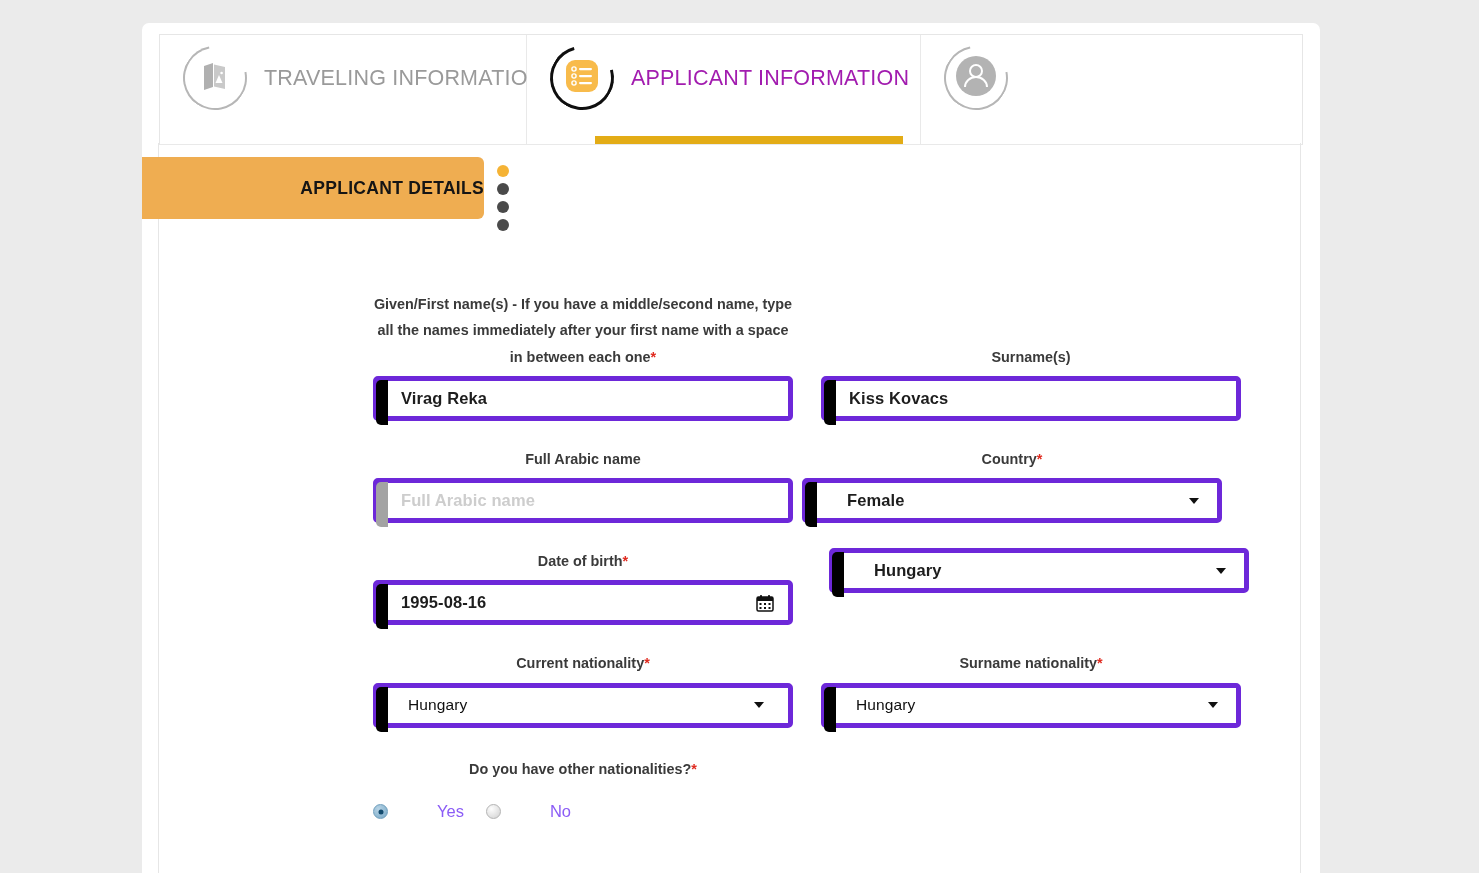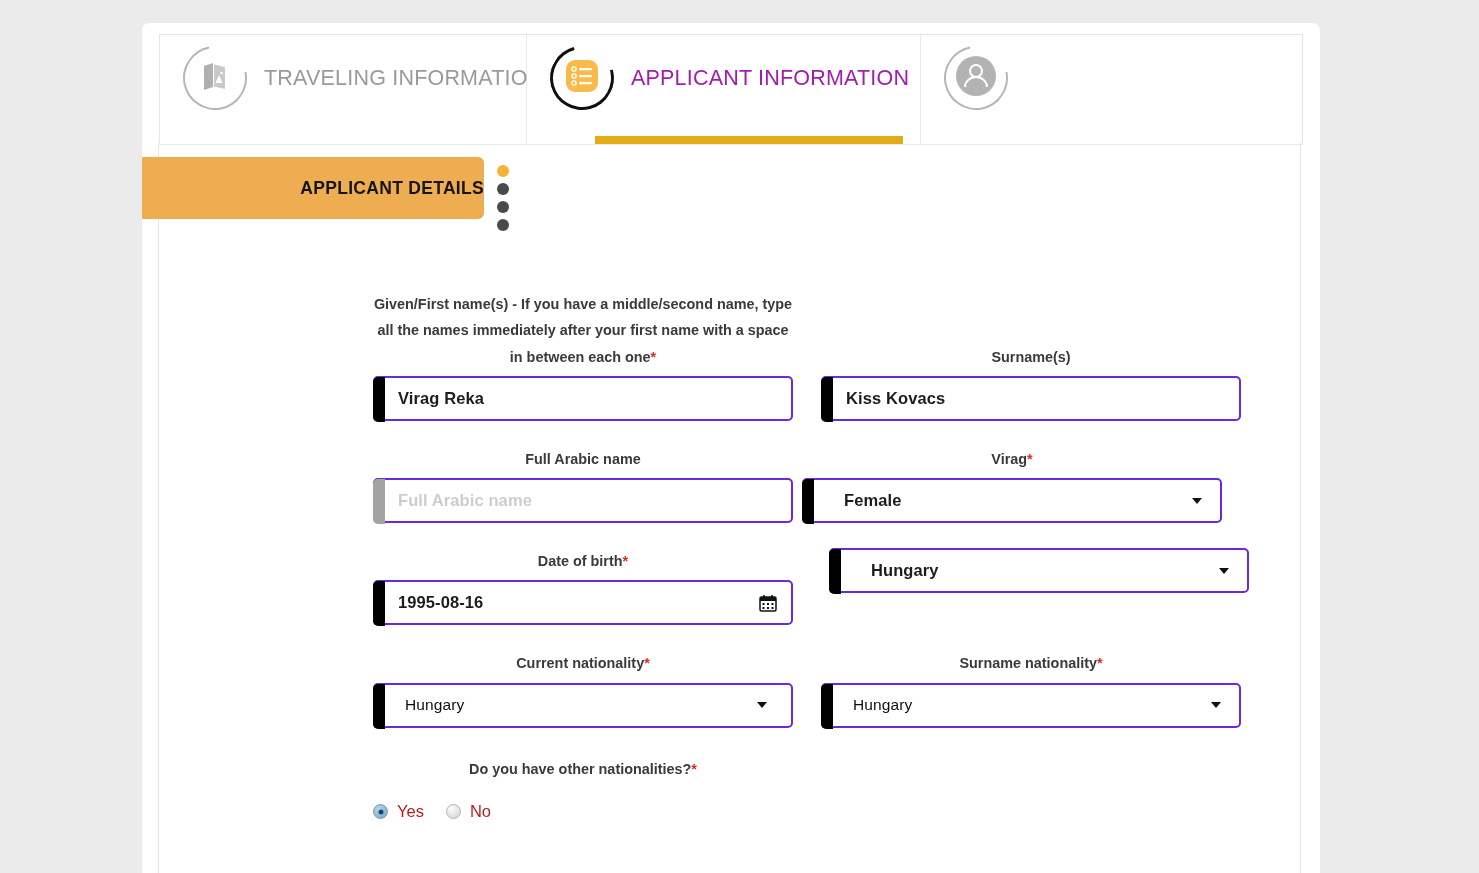--- a/index.html
+++ b/index.html
@@ -146,21 +146,21 @@
     font-weight: bold;
     color: #3a3a3a;
     line-height: 26.3px;
     margin-bottom: 6px;
   }
   .req { color: #e02b20; font-weight: bold; }
 
   .control {
     position: relative;
     height: 45px;
-    border: 2px solid #6d28d9;
+    border: 5px solid #6d28d9;
     border-radius: 5px;
     background: #fff;
     display: flex;
     align-items: center;
     overflow: visible;
   }
   .control .bar {
     position: absolute;
     left: -2px; top: -1px;
     width: 12px; height: 45px;
@@ -230,21 +230,22 @@
     content: "";
     position: absolute;
     left: 50%; top: 50%;
     transform: translate(-50%, -50%);
     width: 5px; height: 5px;
     border-radius: 50%;
     background: #134b6e;
   }
   .radio-label {
     font-size: 16.5px;
-    color: #b91c1c;
+    color: #8b5cf6;
+    margin-left: 40px;
   }
 </style>
 </head>
 <body>
 
 <div id="page">
   <div class="card">
 
     <div class="stepper">
 
@@ -320,21 +321,21 @@
 
         <div class="row" style="margin-top:20px;gap:9px;">
           <div class="col">
             <div class="field-label"><span>Full Arabic name</span><span class="req"></span></div>
             <div class="control empty-bar">
               <div class="bar"></div>
               <div class="value placeholder">Full Arabic name</div>
             </div>
           </div>
           <div class="col">
-            <div class="field-label"><span>Virag</span><span class="req">*</span></div>
+            <div class="field-label"><span>Country</span><span class="req">*</span></div>
             <div class="control select">
               <div class="bar"></div>
               <div class="value">Female</div>
               <div class="caret"></div>
             </div>
           </div>
         </div>
 
         <div class="row" style="margin-top:22px;gap:36px;">
           <div class="col">

